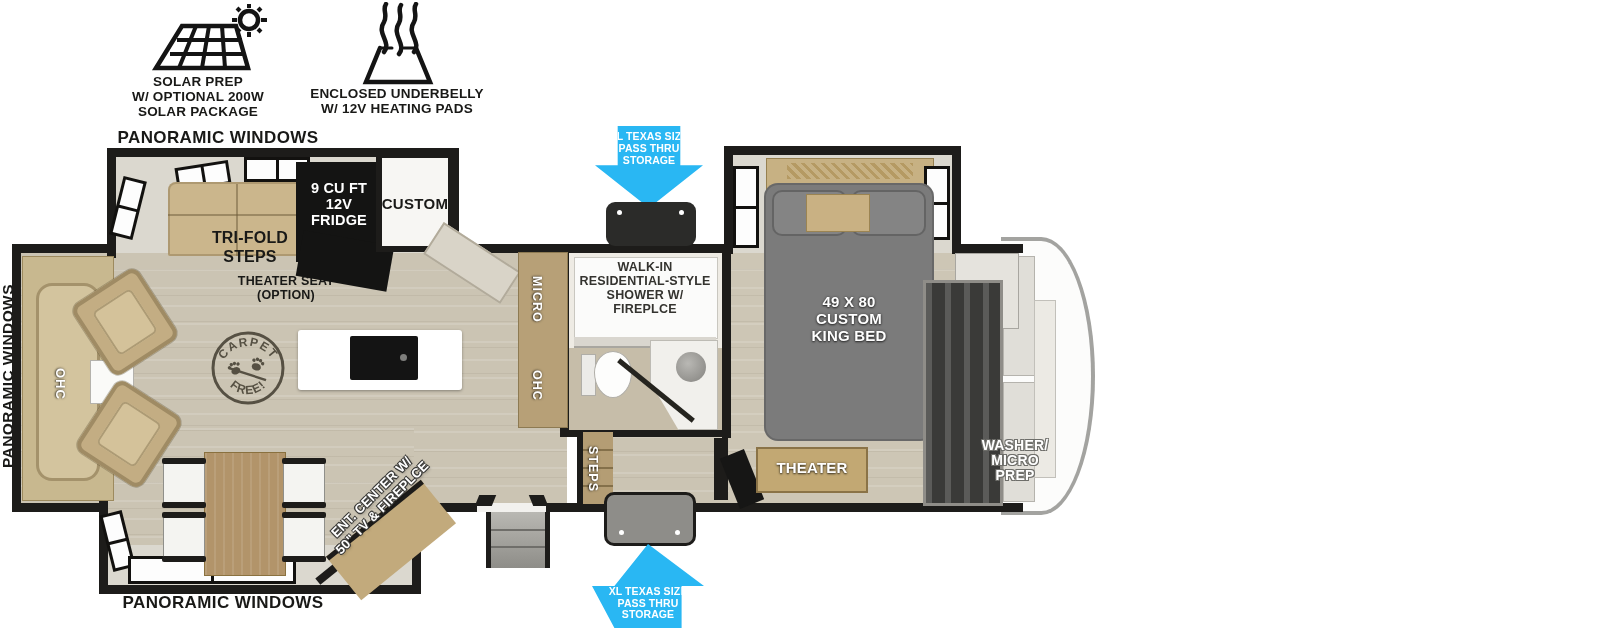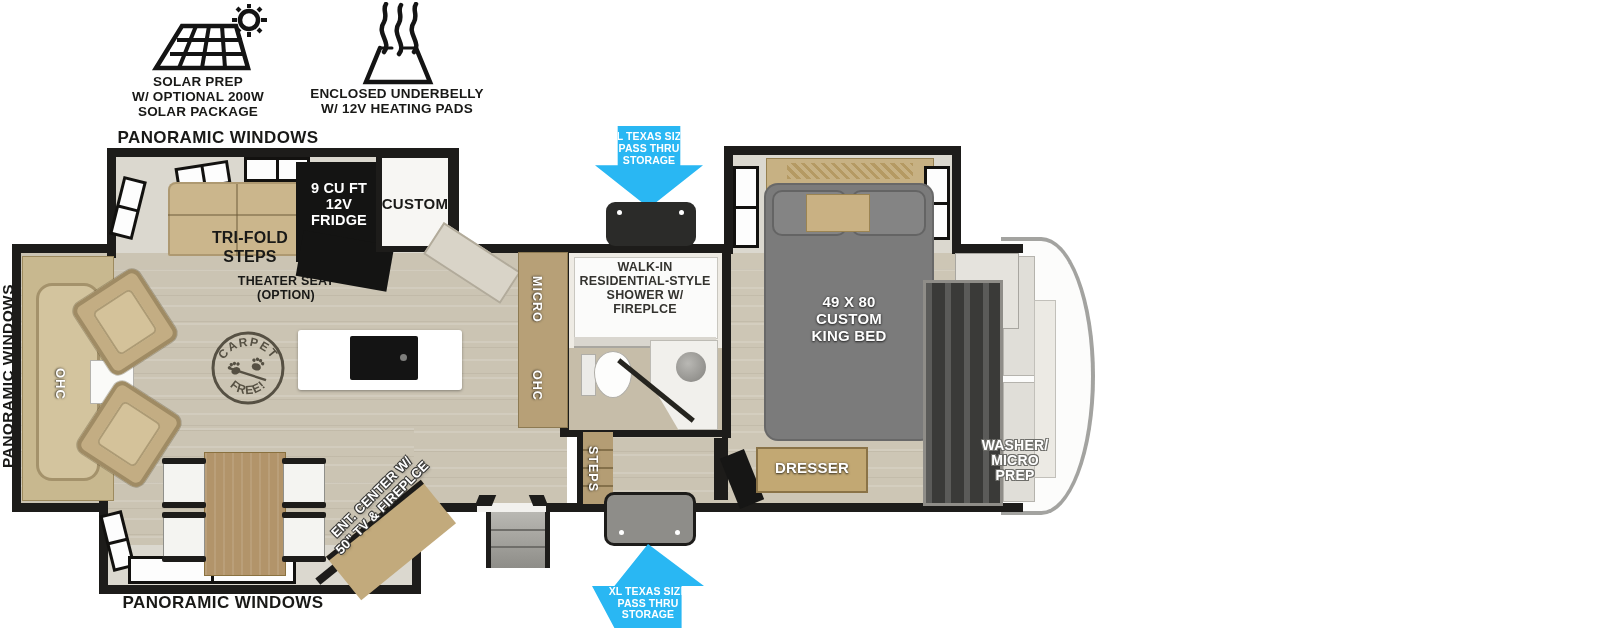--- a/index.html
+++ b/index.html
@@ -262,21 +262,21 @@
   <div class="abs" style="left:764px;top:183px;width:170px;height:258px;background:#7b7b7b;border-radius:14px;box-shadow:inset 0 0 0 2px rgba(0,0,0,.15);">
     <div class="abs" style="left:8px;top:7px;width:75px;height:46px;background:#848484;border-radius:10px;box-shadow:inset 0 0 0 2px rgba(40,40,40,.35);"></div>
     <div class="abs" style="left:87px;top:7px;width:75px;height:46px;background:#848484;border-radius:10px;box-shadow:inset 0 0 0 2px rgba(40,40,40,.35);"></div>
     <div class="abs" style="left:42px;top:11px;width:62px;height:36px;background:#c9b183;border:1px solid #9b8452;"></div>
   </div>
   <div class="lbl wlbl" style="left:779px;top:293px;width:140px;font-size:15px;line-height:17px;">49 X 80
 CUSTOM
 KING BED</div>
   <div class="abs" style="left:729px;top:452px;width:26px;height:54px;background:#161615;transform:rotate(-22deg);"></div>
   <div class="abs" style="left:756px;top:447px;width:112px;height:46px;background:#c2a873;border:2px solid #8a7347;box-sizing:border-box;"></div>
-  <div class="lbl wlbl" style="left:756px;top:460px;width:112px;font-size:15px;">DRESSER</div>
+  <div class="lbl wlbl" style="left:756px;top:460px;width:112px;font-size:15px;">THEATER</div>
   <div class="abs" style="left:955px;top:253px;width:62px;height:74px;background:#e5e3dd;border:1px solid #a8a6a0;"></div>
   <div class="abs" style="left:923px;top:280px;width:80px;height:226px;background:repeating-linear-gradient(90deg,#5b5b59 0 6px,#3a3a38 6px 19px);border:3px solid #8f8d88;box-sizing:border-box;"></div>
   <div class="lbl wlbl" style="left:962px;top:438px;width:106px;font-size:14px;line-height:15px;text-shadow:-1px -1px 0 #6e6e6a,1px -1px 0 #6e6e6a,-1px 1px 0 #6e6e6a,1px 1px 0 #6e6e6a;">WASHER/
 MICRO
 PREP</div>
 
   <div class="arrow" style="left:595px;top:126px;width:108px;height:82px;clip-path:polygon(21% 0%,79% 0%,79% 48%,100% 48%,50% 100%,0% 48%,21% 48%);align-items:flex-start;">
     <div class="txt" style="padding-top:5px;">XL TEXAS SIZE
 PASS THRU
 STORAGE</div>

